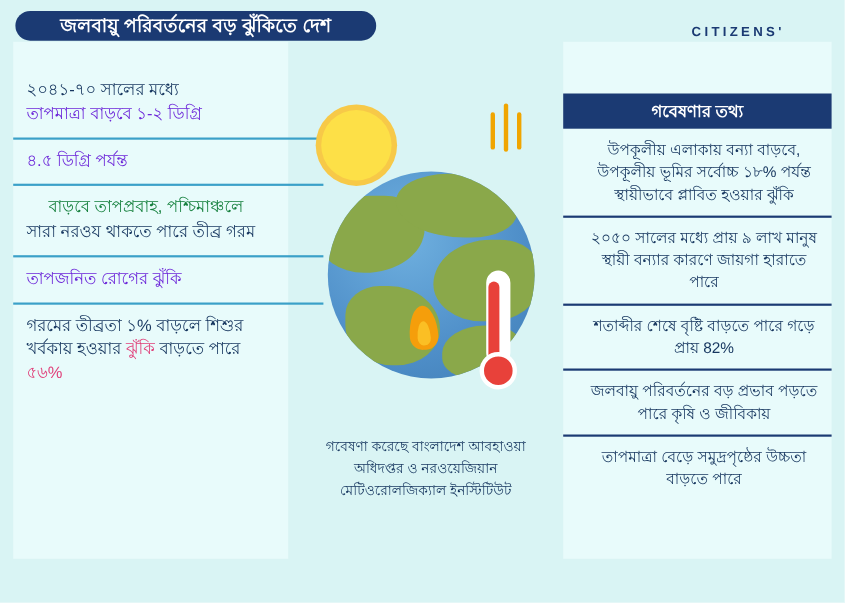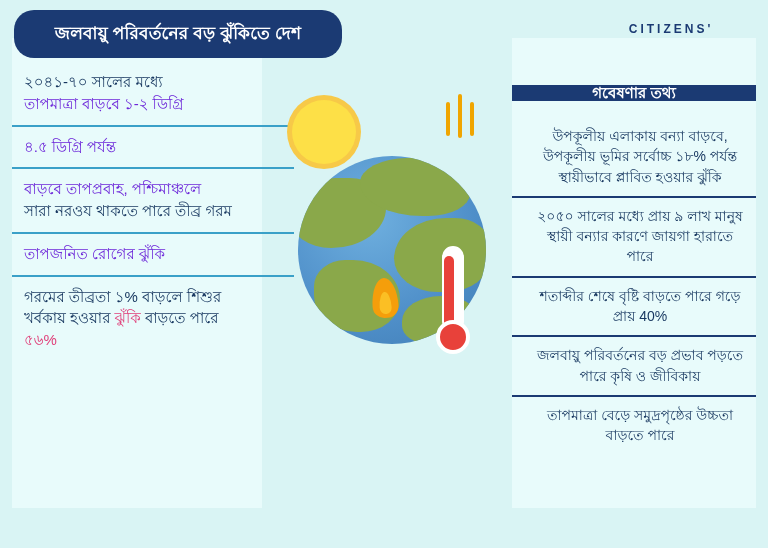--- a/index.html
+++ b/index.html
@@ -28,21 +28,21 @@
     width: 250px;
     height: 470px;
     background: #e8fbfb;
     box-sizing: border-box;
   }
   .left-title {
     position: absolute;
     left: 14px;
     top: 10px;
     width: 328px;
-    height: 48px;
+    height: 27px;
     background: #1b3a73;
     border-radius: 20px;
     color: #ffffff;
     font-size: 17px;
     font-weight: bold;
     display: flex;
     align-items: center;
     justify-content: center;
     letter-spacing: 0.2px;
     z-index: 5;
@@ -55,21 +55,21 @@
   }
   .fact {
     padding: 9px 10px 10px 12px;
     border-bottom: 2px solid #3aa0c8;
     font-size: 15px;
     line-height: 1.45;
     color: #16365f;
   }
   .fact:last-child { border-bottom: none; }
   .fact .hl-red { color: #6d28d9; }
-  .fact .hl-blue { color: #6d28d9; }
+  .fact .hl-blue { color: #15803d; margin-left: 20px; }
   .fact .hl-pink { color: #e0407a; }
 
   
   .center-col {
     position: absolute;
     left: 268px;
     top: 38px;
     width: 238px;
     height: 470px;
   }
@@ -211,21 +211,21 @@
     width: 244px;
     height: 470px;
     background: #e8fbfb;
     box-sizing: border-box;
   }
   .right-title {
     position: absolute;
     left: 512px;
     top: 85px;
     width: 244px;
-    height: 16px;
+    height: 32px;
     background: #1b3a73;
     color: #ffffff;
     font-size: 15px;
     font-weight: bold;
     display: flex;
     align-items: center;
     justify-content: center;
     z-index: 5;
   }
   .right-facts {
@@ -340,25 +340,30 @@
         <div class="flame"></div>
       </div>
 
       <div class="thermo">
         <div class="thermo-body"></div>
         <div class="thermo-fill"></div>
         <div class="thermo-bulb"></div>
       </div>
     </div>
 
+    <div class="credit">
+      <div>গবেষণা করেছে বাংলাদেশ আবহাওয়া</div>
+      <div>অধিদপ্তর ও নরওয়েজিয়ান</div>
+      <div>মেটিওরোলজিক্যাল ইনস্টিটিউট</div>
+    </div>
   </div>
 
   <div class="right-col"></div>
   <div class="right-title">গবেষণার তথ্য</div>
   <div class="right-facts">
     <div class="rfact">উপকূলীয় এলাকায় বন্যা বাড়বে, উপকূলীয় ভূমির সর্বোচ্চ ১৮% পর্যন্ত স্থায়ীভাবে প্লাবিত হওয়ার ঝুঁকি</div>
     <div class="rfact">২০৫০ সালের মধ্যে প্রায় ৯ লাখ মানুষ স্থায়ী বন্যার কারণে জায়গা হারাতে পারে</div>
-    <div class="rfact">শতাব্দীর শেষে বৃষ্টি বাড়তে পারে গড়ে প্রায় 40%</div>
+    <div class="rfact">শতাব্দীর শেষে বৃষ্টি বাড়তে পারে গড়ে প্রায় 82%</div>
     <div class="rfact">জলবায়ু পরিবর্তনের বড় প্রভাব পড়তে পারে কৃষি ও জীবিকায়</div>
     <div class="rfact">তাপমাত্রা বেড়ে সমুদ্রপৃষ্ঠের উচ্চতা বাড়তে পারে</div>
   </div>
 
 </div>
 
 </body></html>

